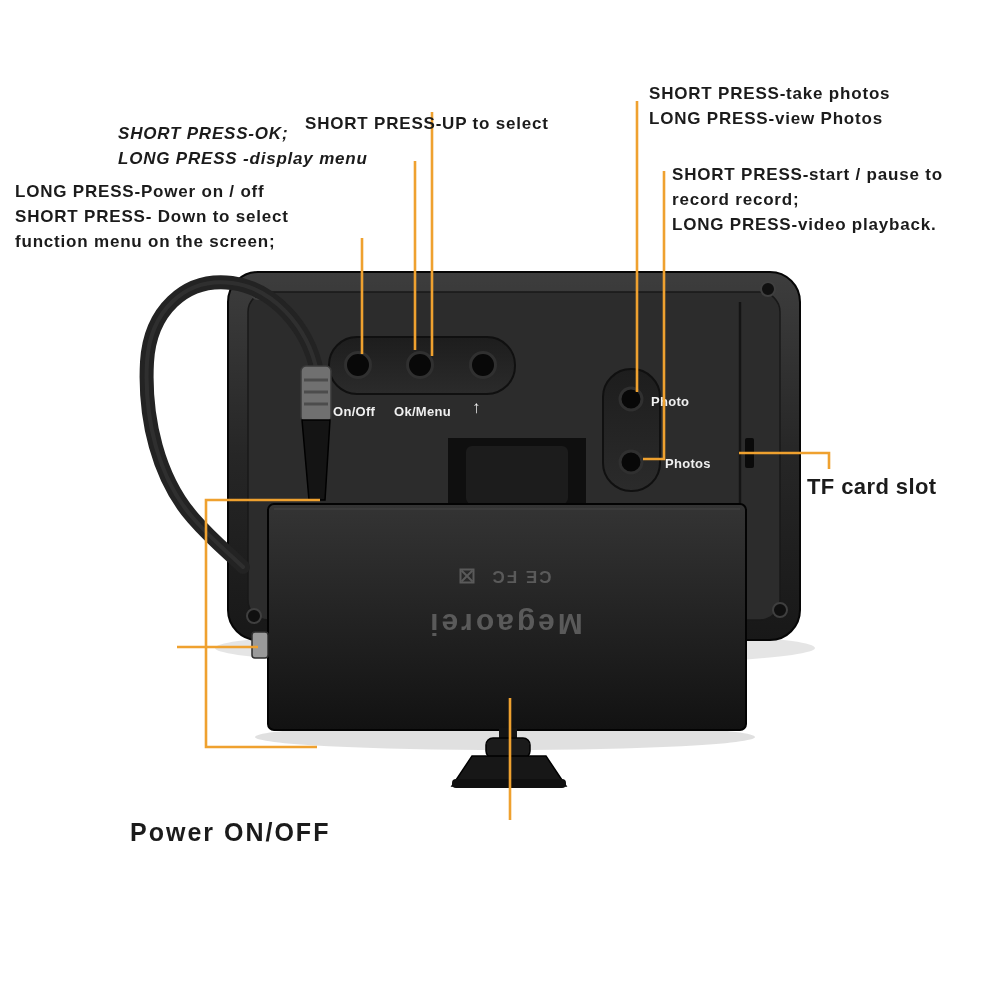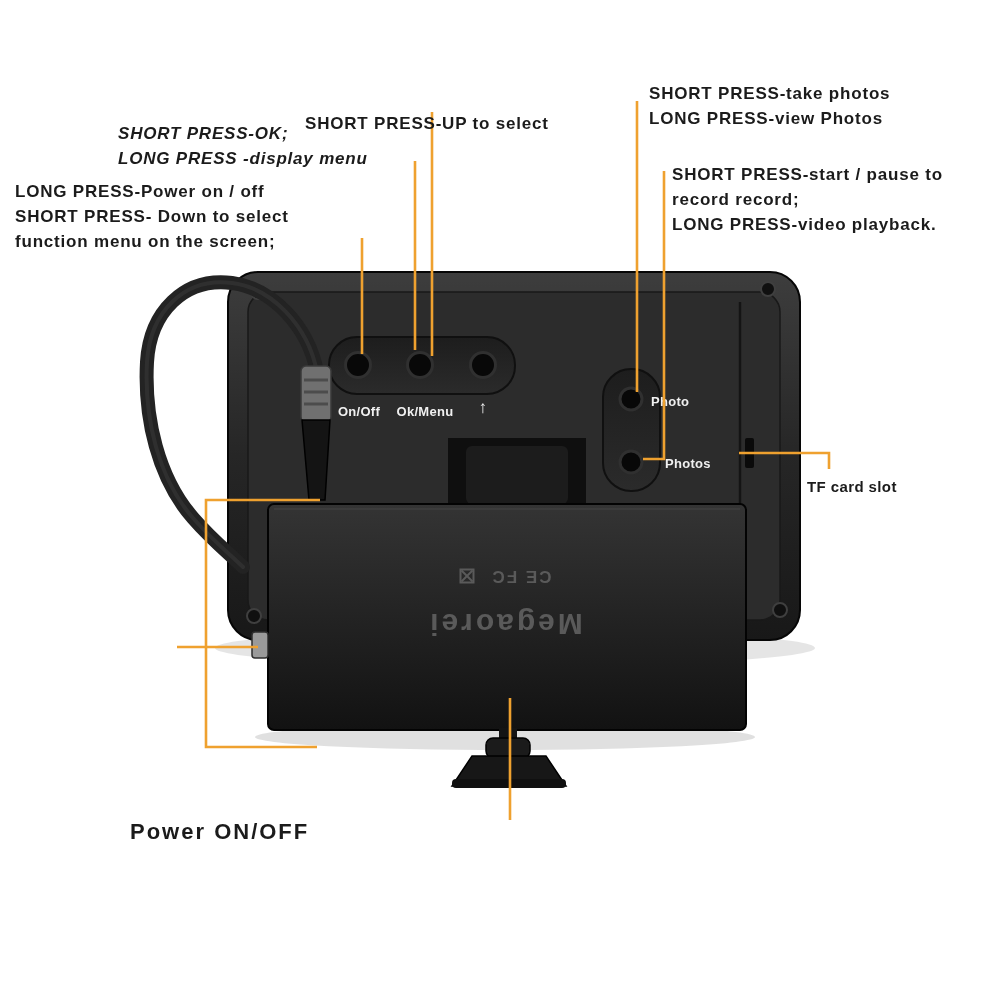--- a/index.html
+++ b/index.html
@@ -6,27 +6,27 @@
   .canvas{
     position:relative;width:1000px;height:1000px;background:#ffffff;
     font-family:"Liberation Sans",sans-serif;overflow:hidden;
   }
   .layer{position:absolute;left:0;top:0;width:1000px;height:1000px;}
   svg.layer{pointer-events:none;}
   .ann{
     position:absolute;color:var(--ink,#1b1b1b);font-weight:bold;
     font-size:17px;line-height:25px;letter-spacing:.8px;white-space:nowrap;
   }
-  .ann.small{font-size:15px;letter-spacing:.4px;line-height:27px;}
-  .ann.big{font-size:22px;letter-spacing:2px;line-height:28px;}
+  .ann.small{font-size:22px;letter-spacing:.4px;line-height:27px;}
+  .ann.big{font-size:25px;letter-spacing:2px;line-height:28px;}
   .dev-label{
     position:absolute;color:var(--device_text,#f0f0f0);font-weight:bold;
     font-size:13px;letter-spacing:.3px;white-space:nowrap;
   }
-  .dev-label.center{text-align:center;}
+  .dev-label.center{}
   .flip{transform:rotate(180deg);}
   .brand{
     position:absolute;left:375px;top:607px;width:260px;text-align:center;
     color:var(--emboss,#5a5a5a);font-weight:bold;font-size:30px;letter-spacing:3px;
   }
   .cert{
     position:absolute;left:410px;top:566px;width:190px;
     display:flex;justify-content:center;align-items:center;gap:14px;
     color:var(--emboss,#5a5a5a);font-weight:bold;font-size:17px;letter-spacing:2px;
   }

